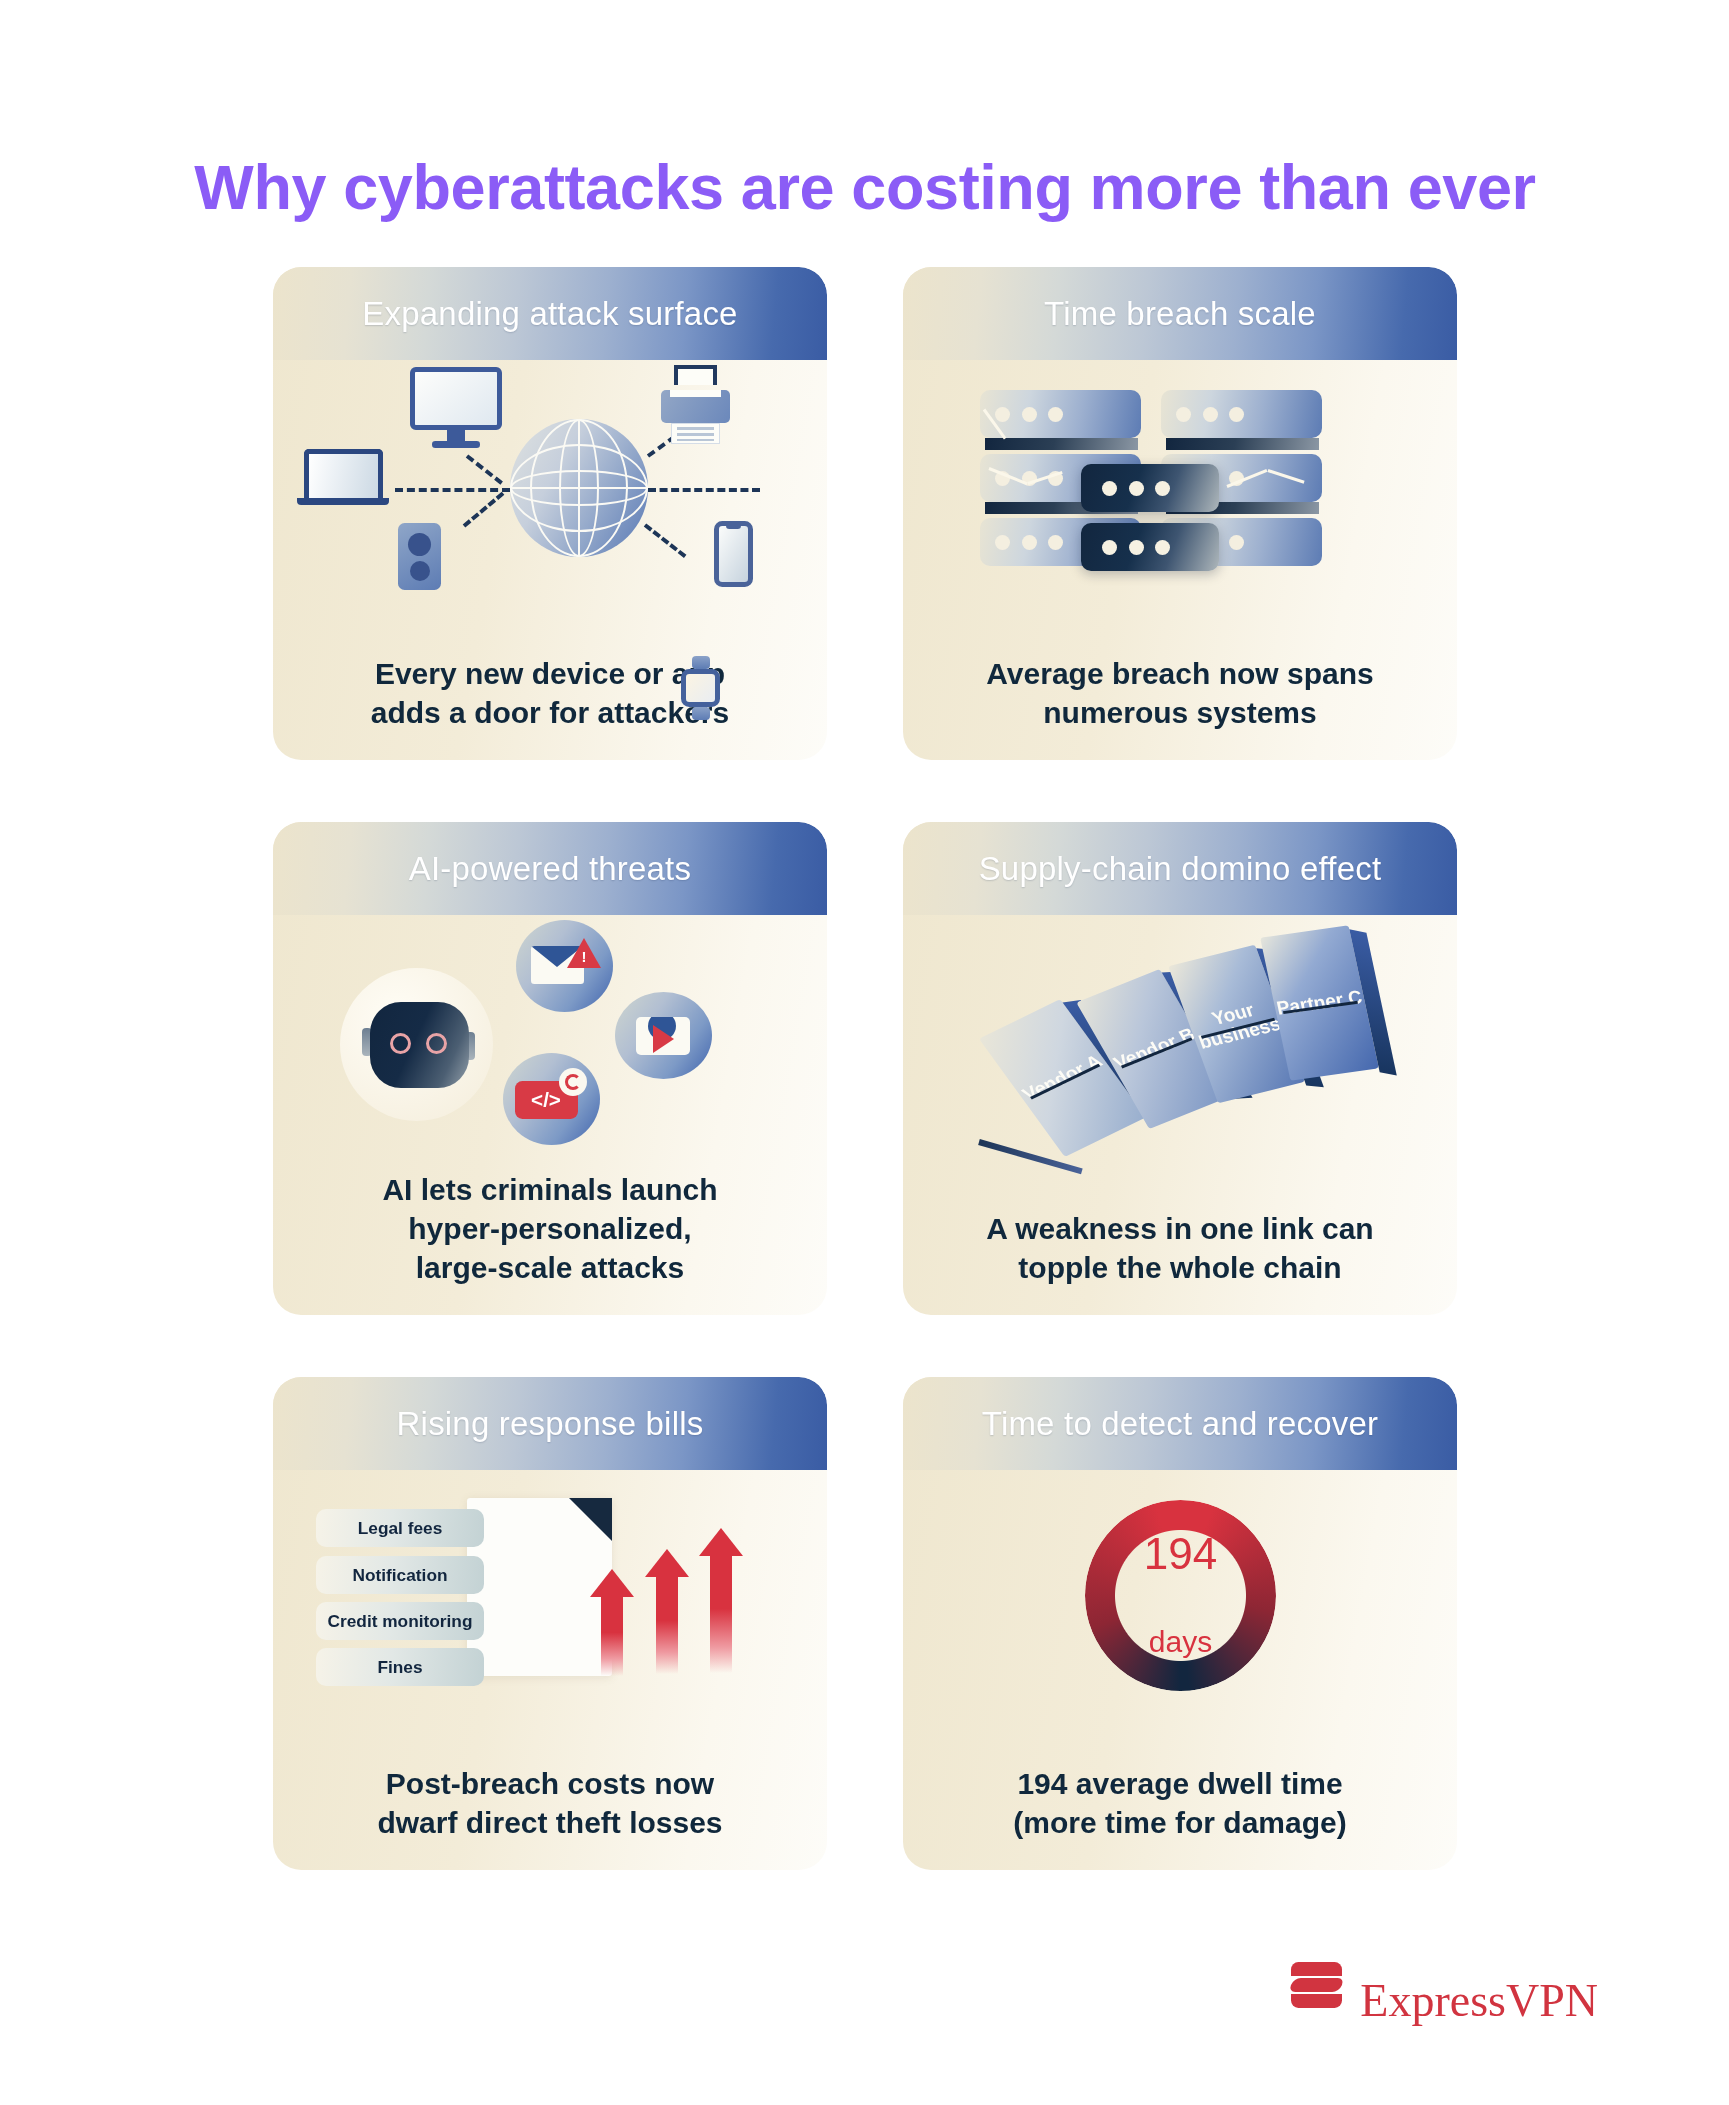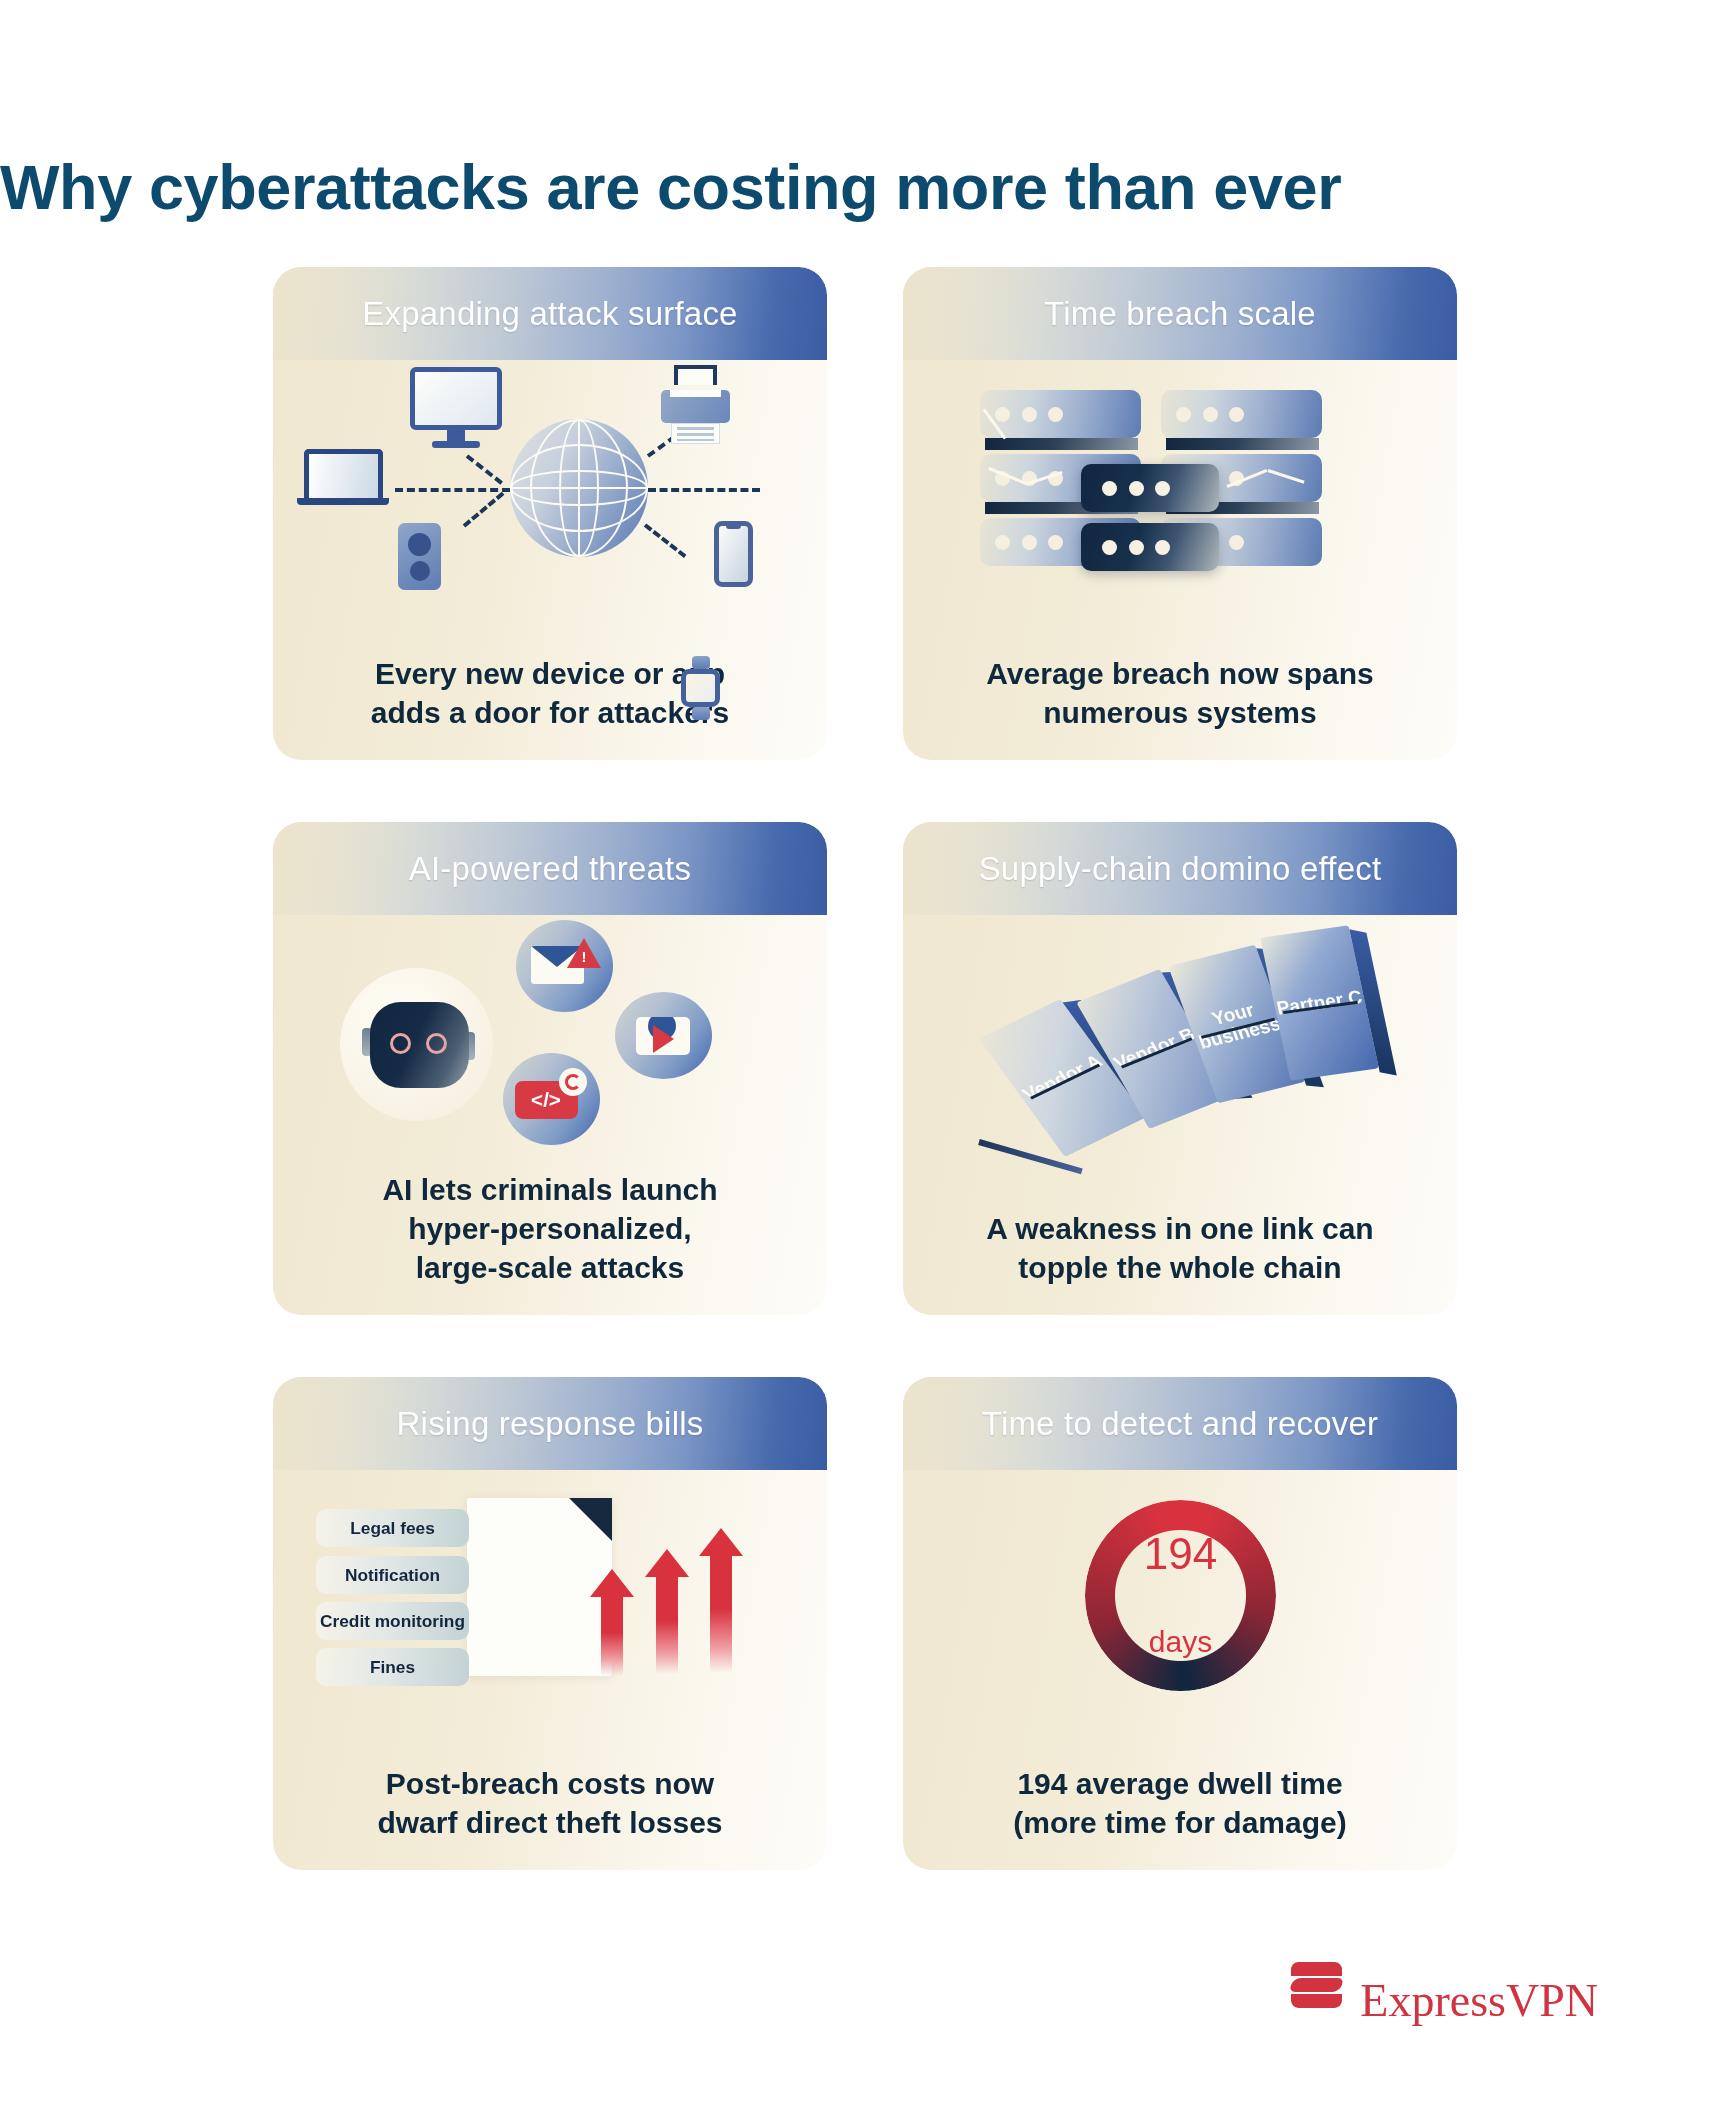--- a/index.html
+++ b/index.html
@@ -15,25 +15,25 @@
     overflow: hidden;
     position: relative;
   }
 
   
   .page-title {
     position: absolute;
     top: 109px;
     left: 0;
     width: 100%;
-    text-align: left;
+    text-align: center;
     font-size: 63px;
     font-weight: 700;
     letter-spacing: -0.4px;
-    color: #0c4a6e;
+    color: #8b5cf6;
     white-space: nowrap;
   }
 
   
   .card-grid {
     position: absolute;
     top: 267px;
     left: 273px;
     width: 1184px;
     display: grid;
@@ -191,21 +191,21 @@
   .floor{position:absolute;height:5.8px;background:linear-gradient(90deg,#1d3557,#4a6399);}
 
   
   .bill { position:absolute; inset:0; }
   .doc{
     position:absolute;width:145px;height:178px;background:#fdfdfa;border-radius:3.3px;
     box-shadow:0 1.6px 8.2px rgba(120,110,80,.12);
   }
   .doc .fold{position:absolute;right:0;top:0;width:0;height:0;border-left:43px solid transparent;border-top:43px solid #16293f;}
   .pill{
-    position:absolute;width:153px;height:38px;border-radius:10px;
+    position:absolute;width:168px;height:38px;border-radius:10px;
     background:linear-gradient(95deg,#f6f3e8 0%,#e2e8e6 45%,#c3d2d4 100%);
     display:flex;align-items:center;justify-content:center;
     font-size:17.3px;font-weight:700;color:#12263f;
   }
   .arrow{position:absolute;}
   .arrow .hd{width:0;height:0;border-left:22px solid transparent;border-right:22px solid transparent;border-bottom:28px solid #d8323f;}
   .arrow .sh{width:21.4px;margin:0 auto;background:linear-gradient(180deg,#d8323f 0%,#d8323f 45%,#ef9aa1 78%,rgba(255,255,255,0) 100%);}
 
   
   .dwell { position:absolute; inset:0;text-align:right; }

